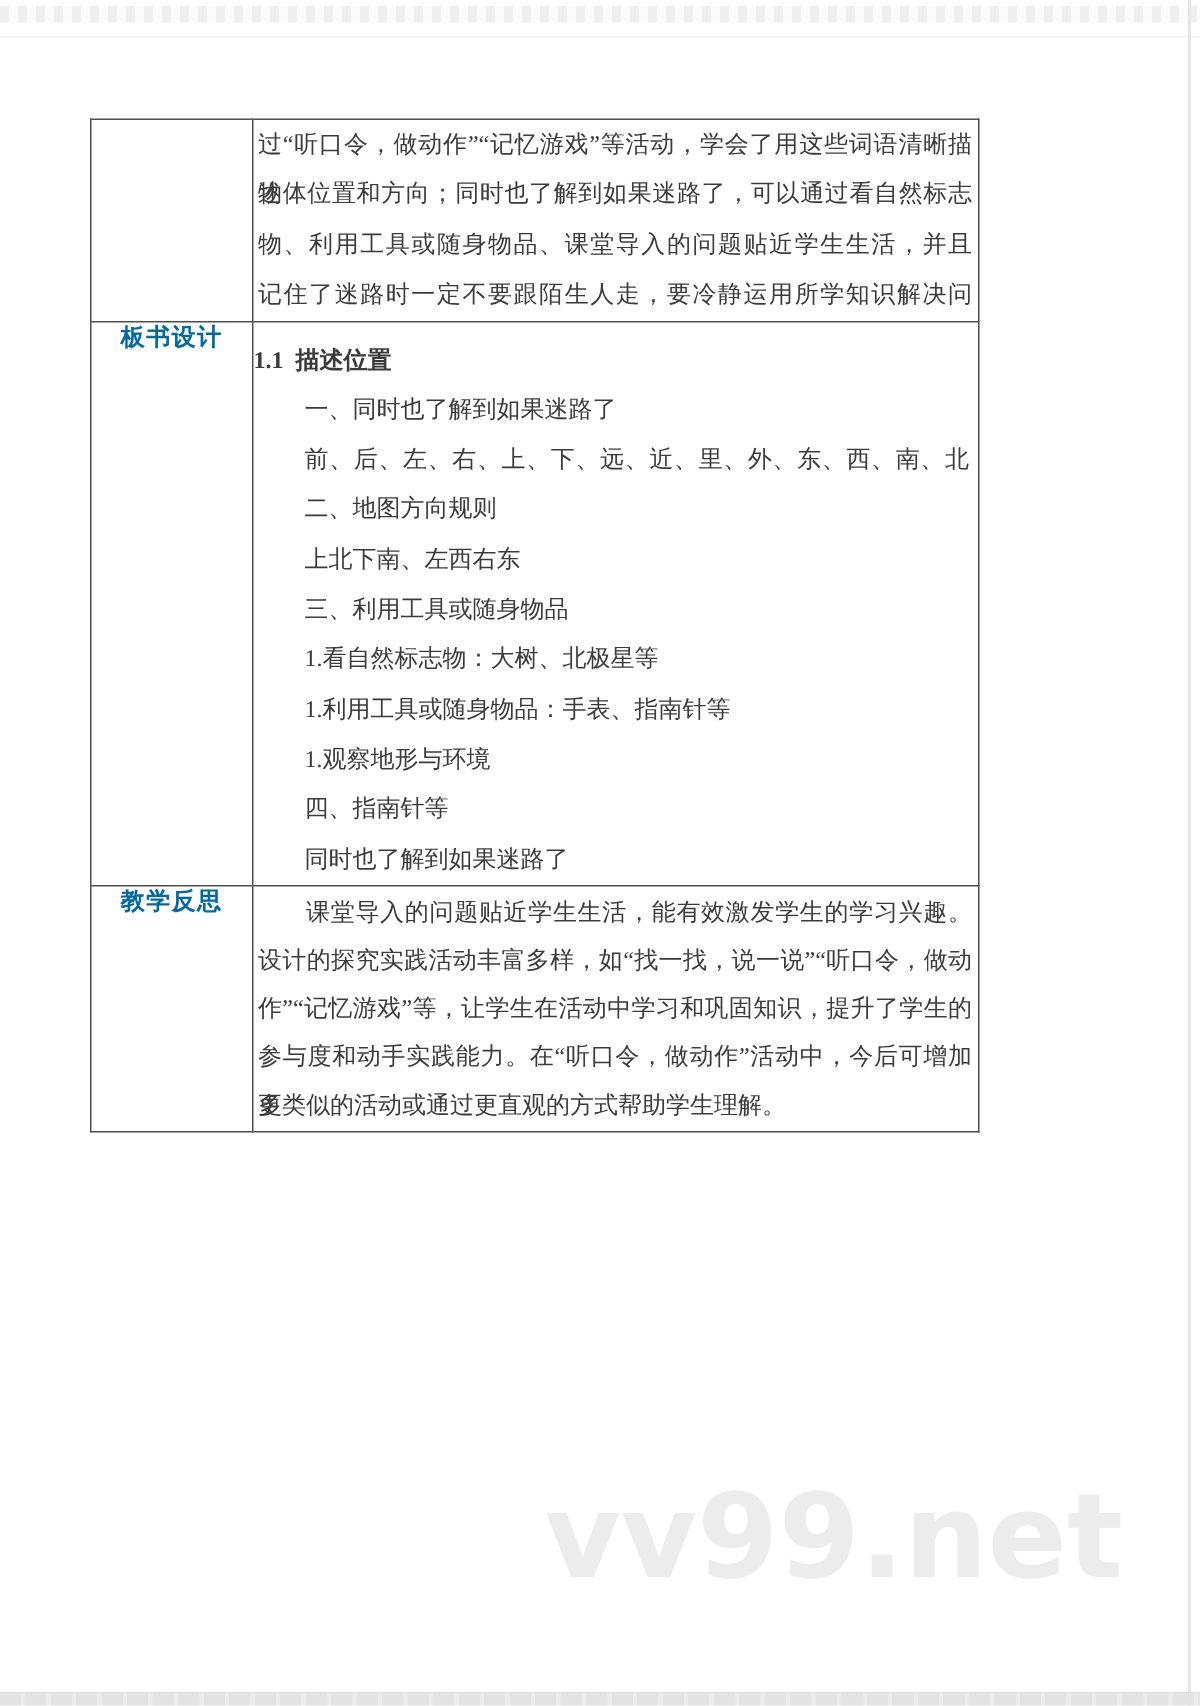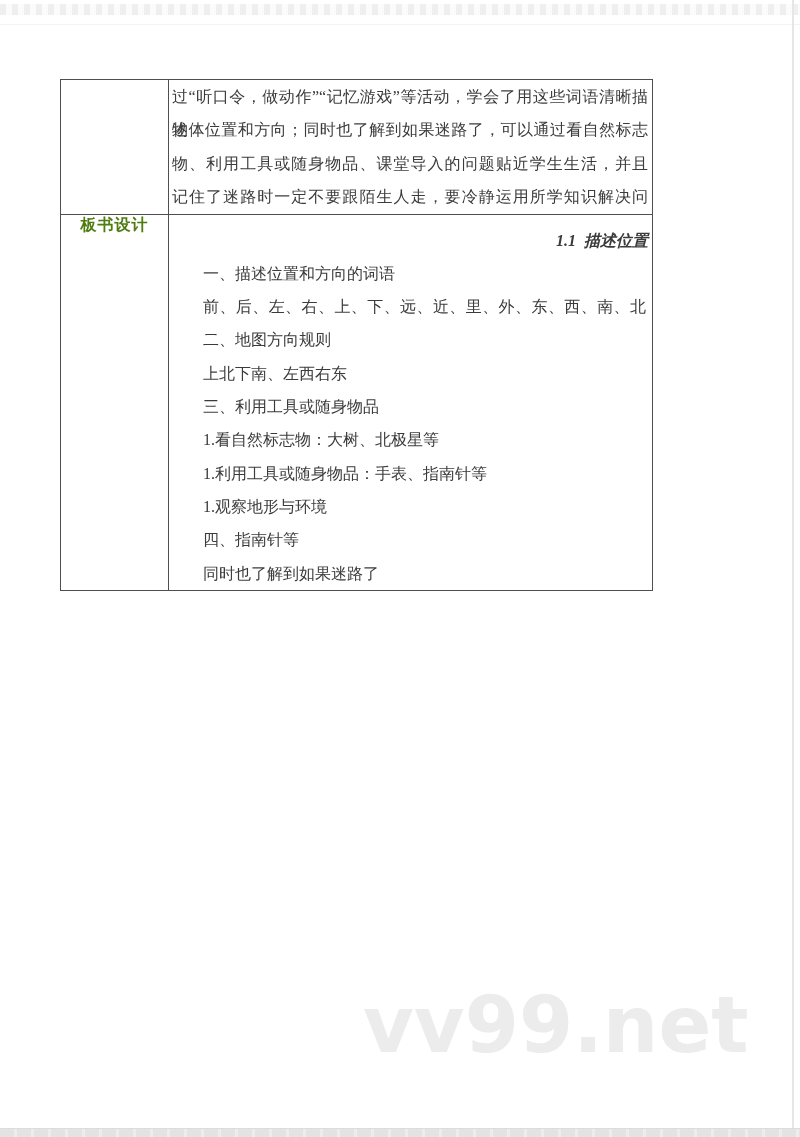--- a/index.html
+++ b/index.html
@@ -47,21 +47,21 @@
     padding:0;
     vertical-align:top;
     overflow:hidden;
   }
   td.label-cell{
     width:107px;
     text-align:center;
     vertical-align:middle;
     font-weight:bold;
     font-size:16px;
-    color:#4d7c0f;
+    color:#0369a1;
     letter-spacing:1px;
   }
   td.content-cell{width:483px;}
   .r1{height:132px;}
   .r2{height:370px;}
   .r3{height:162px;}
   .cell-inner{padding:0 4px 0 3px;font-size:16px;}
   .cell-inner.pad2{padding:9px 6px 0 34px;}
   .cell-inner.r3pad{padding-top:2px;}
   .ln{
@@ -75,24 +75,23 @@
   .just{
     white-space:normal;
     text-align:justify;
     text-align-last:justify;
   }
   .ind{text-indent:2em;}
   .ttl{
     display:block;
     height:33.3px;line-height:33.3px;
     font-weight:bold;
-    text-align:right;
+    text-align:left;
     margin-left:-34px;  
     margin-right:-2px;
-    font-style:italic;
   }
 </style>
 </head>
 <body>
 
 <div class="top-dashes"></div>
 <div class="top-faint-line"></div>
 <div class="right-edge"></div>
 <div class="bottom-band"></div>
 
@@ -107,29 +106,41 @@
         <span class="ln just">物、利用工具或随身物品、课堂导入的问题贴近学生生活，并且</span>
         <span class="ln just">记住了迷路时一定不要跟陌生人走，要冷静运用所学知识解决问题。</span>
       </div>
     </td>
   </tr>
   <tr class="r2">
     <td class="label-cell r2">板书设计</td>
     <td class="content-cell r2">
       <div class="cell-inner pad2">
         <span class="ttl">1.1 描述位置</span>
-        <span class="ln">一、描述位置和方向的词语</span>
+        <span class="ln">一、同时也了解到如果迷路了</span>
         <span class="ln just">前、后、左、右、上、下、远、近、里、外、东、西、南、北</span>
         <span class="ln">二、地图方向规则</span>
         <span class="ln">上北下南、左西右东</span>
         <span class="ln">三、利用工具或随身物品</span>
         <span class="ln">1.看自然标志物：大树、北极星等</span>
         <span class="ln">1.利用工具或随身物品：手表、指南针等</span>
         <span class="ln">1.观察地形与环境</span>
         <span class="ln">四、指南针等</span>
         <span class="ln">同时也了解到如果迷路了</span>
       </div>
     </td>
   </tr>
+  <tr class="r3">
+    <td class="label-cell r3">教学反思</td>
+    <td class="content-cell r3">
+      <div class="cell-inner r3pad">
+        <span class="ln just ind">课堂导入的问题贴近学生生活，能有效激发学生的学习兴趣。</span>
+        <span class="ln just">设计的探究实践活动丰富多样，如“找一找，说一说”“听口令，做动</span>
+        <span class="ln just">作”“记忆游戏”等，让学生在活动中学习和巩固知识，提升了学生的</span>
+        <span class="ln just">参与度和动手实践能力。在“听口令，做动作”活动中，今后可增加更</span>
+        <span class="ln">多类似的活动或通过更直观的方式帮助学生理解。</span>
+      </div>
+    </td>
+  </tr>
 </tbody>
   </table>
 
 <div class="watermark">vv99.net</div>
 
 </body></html>

